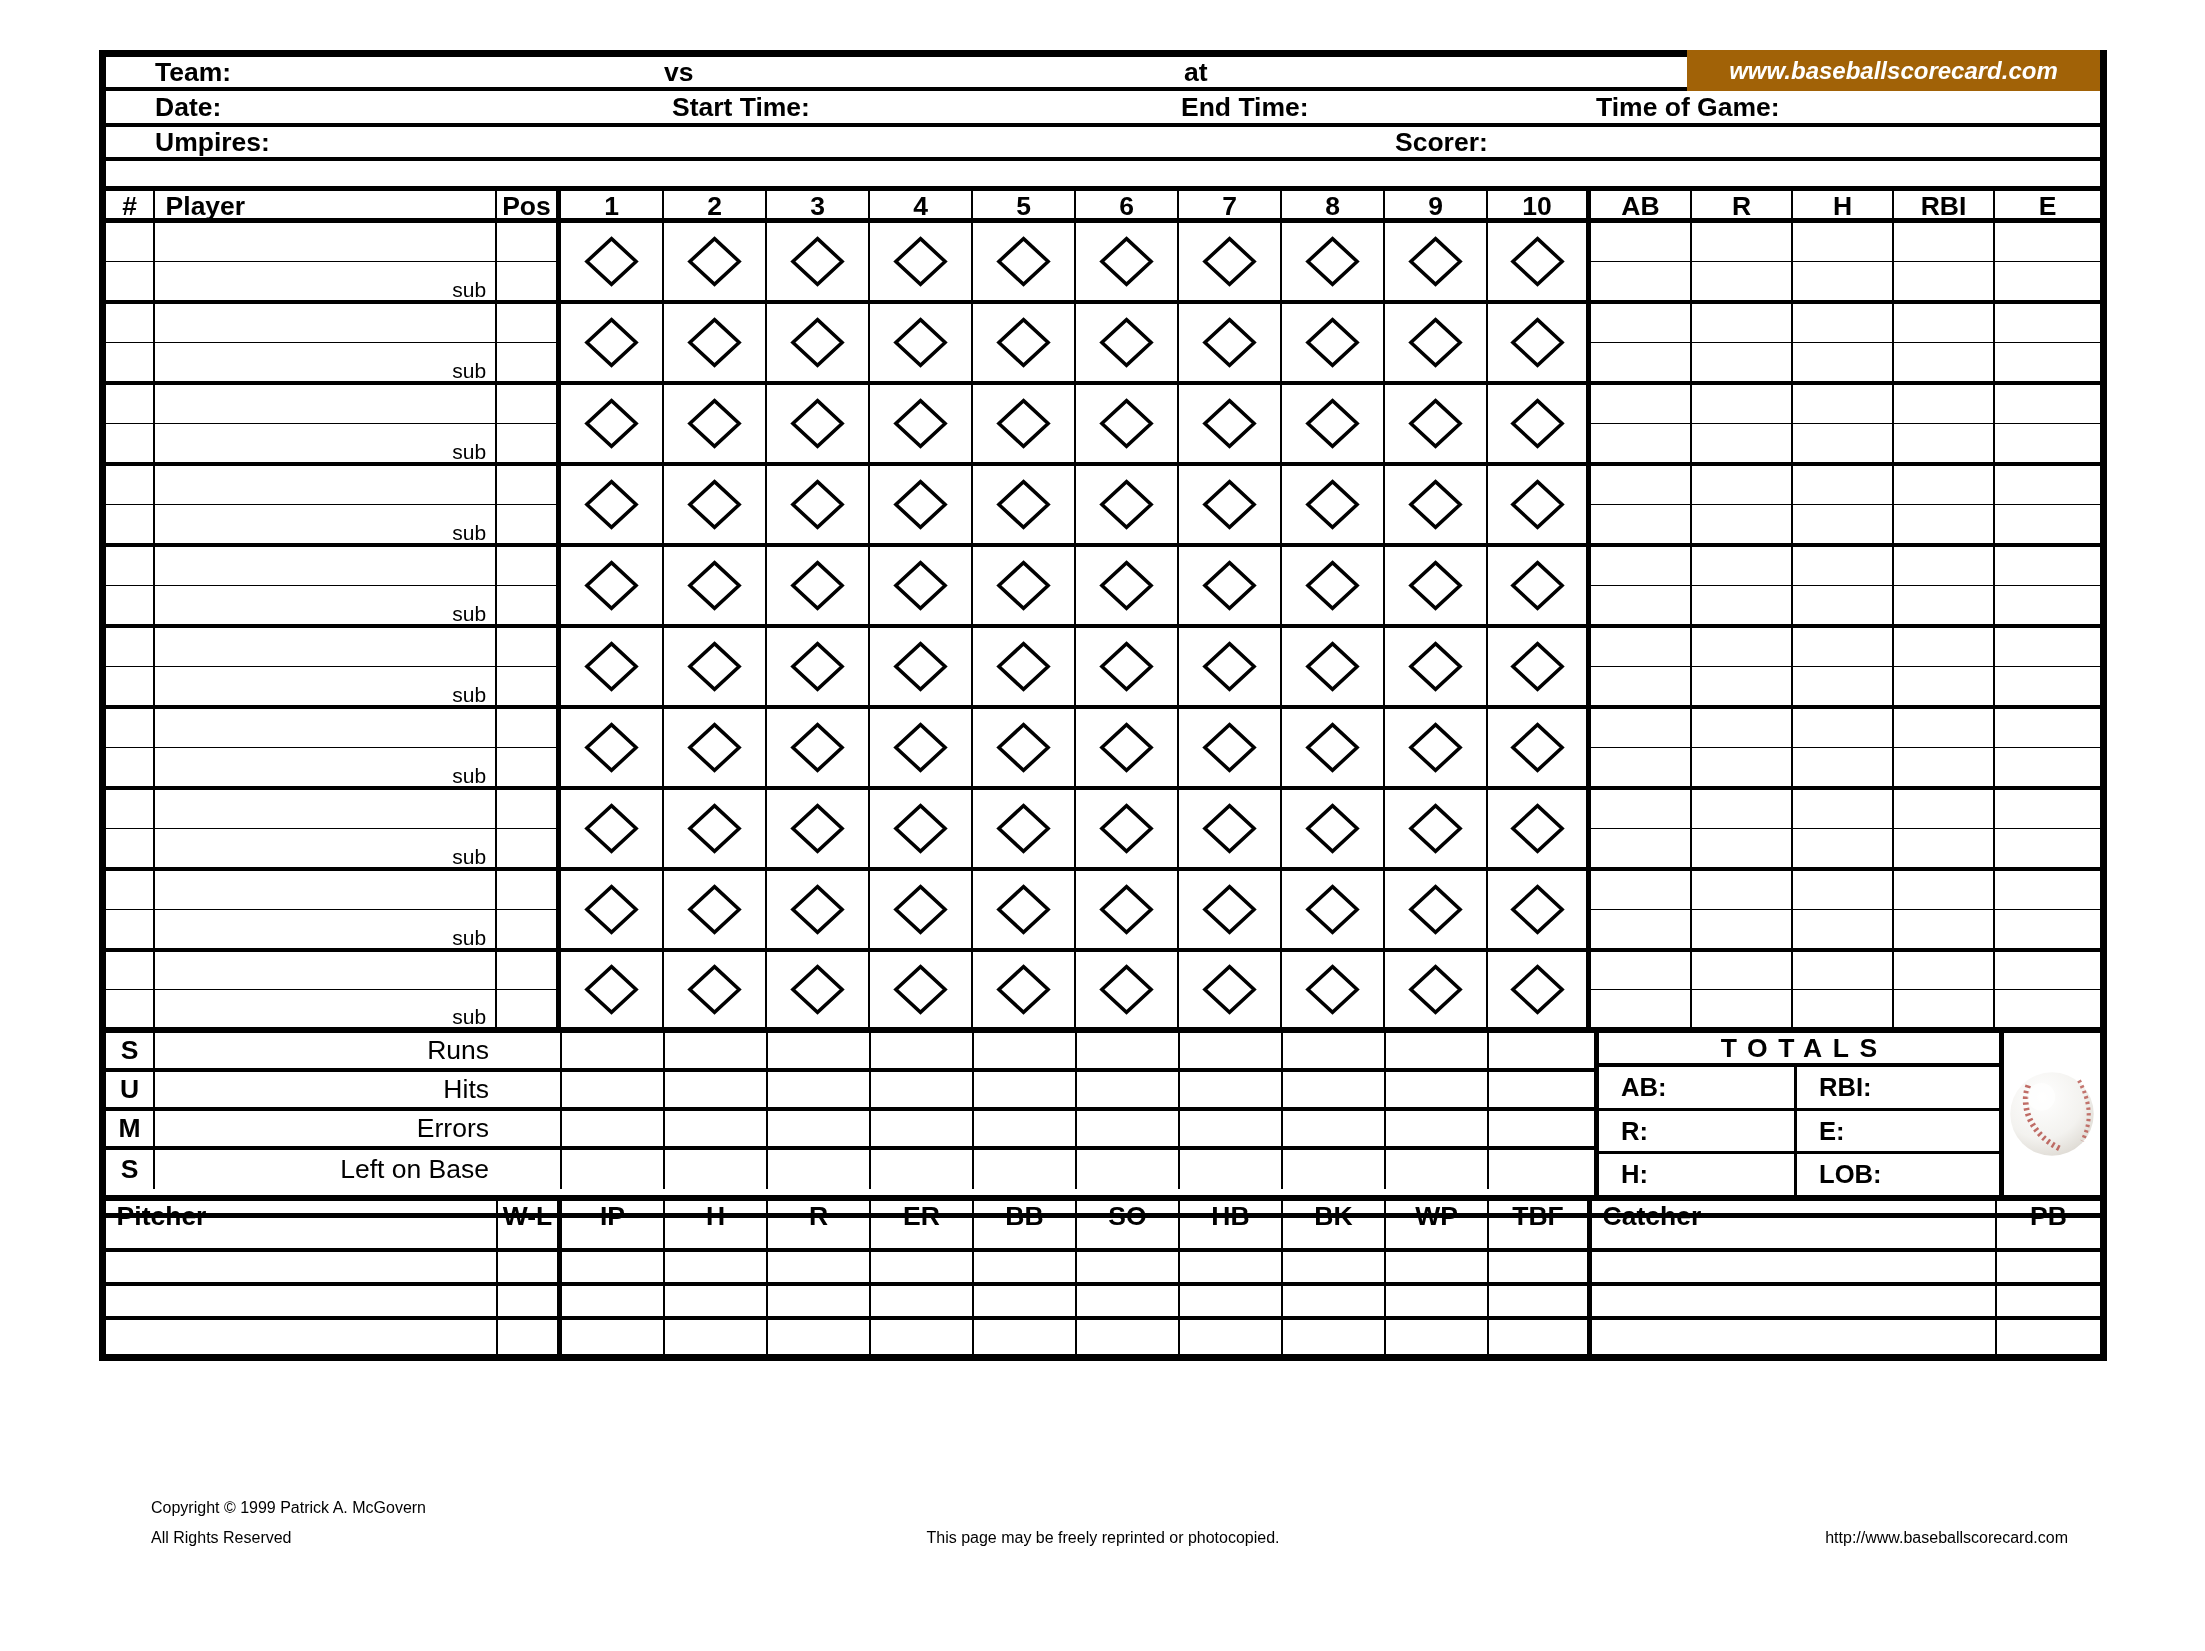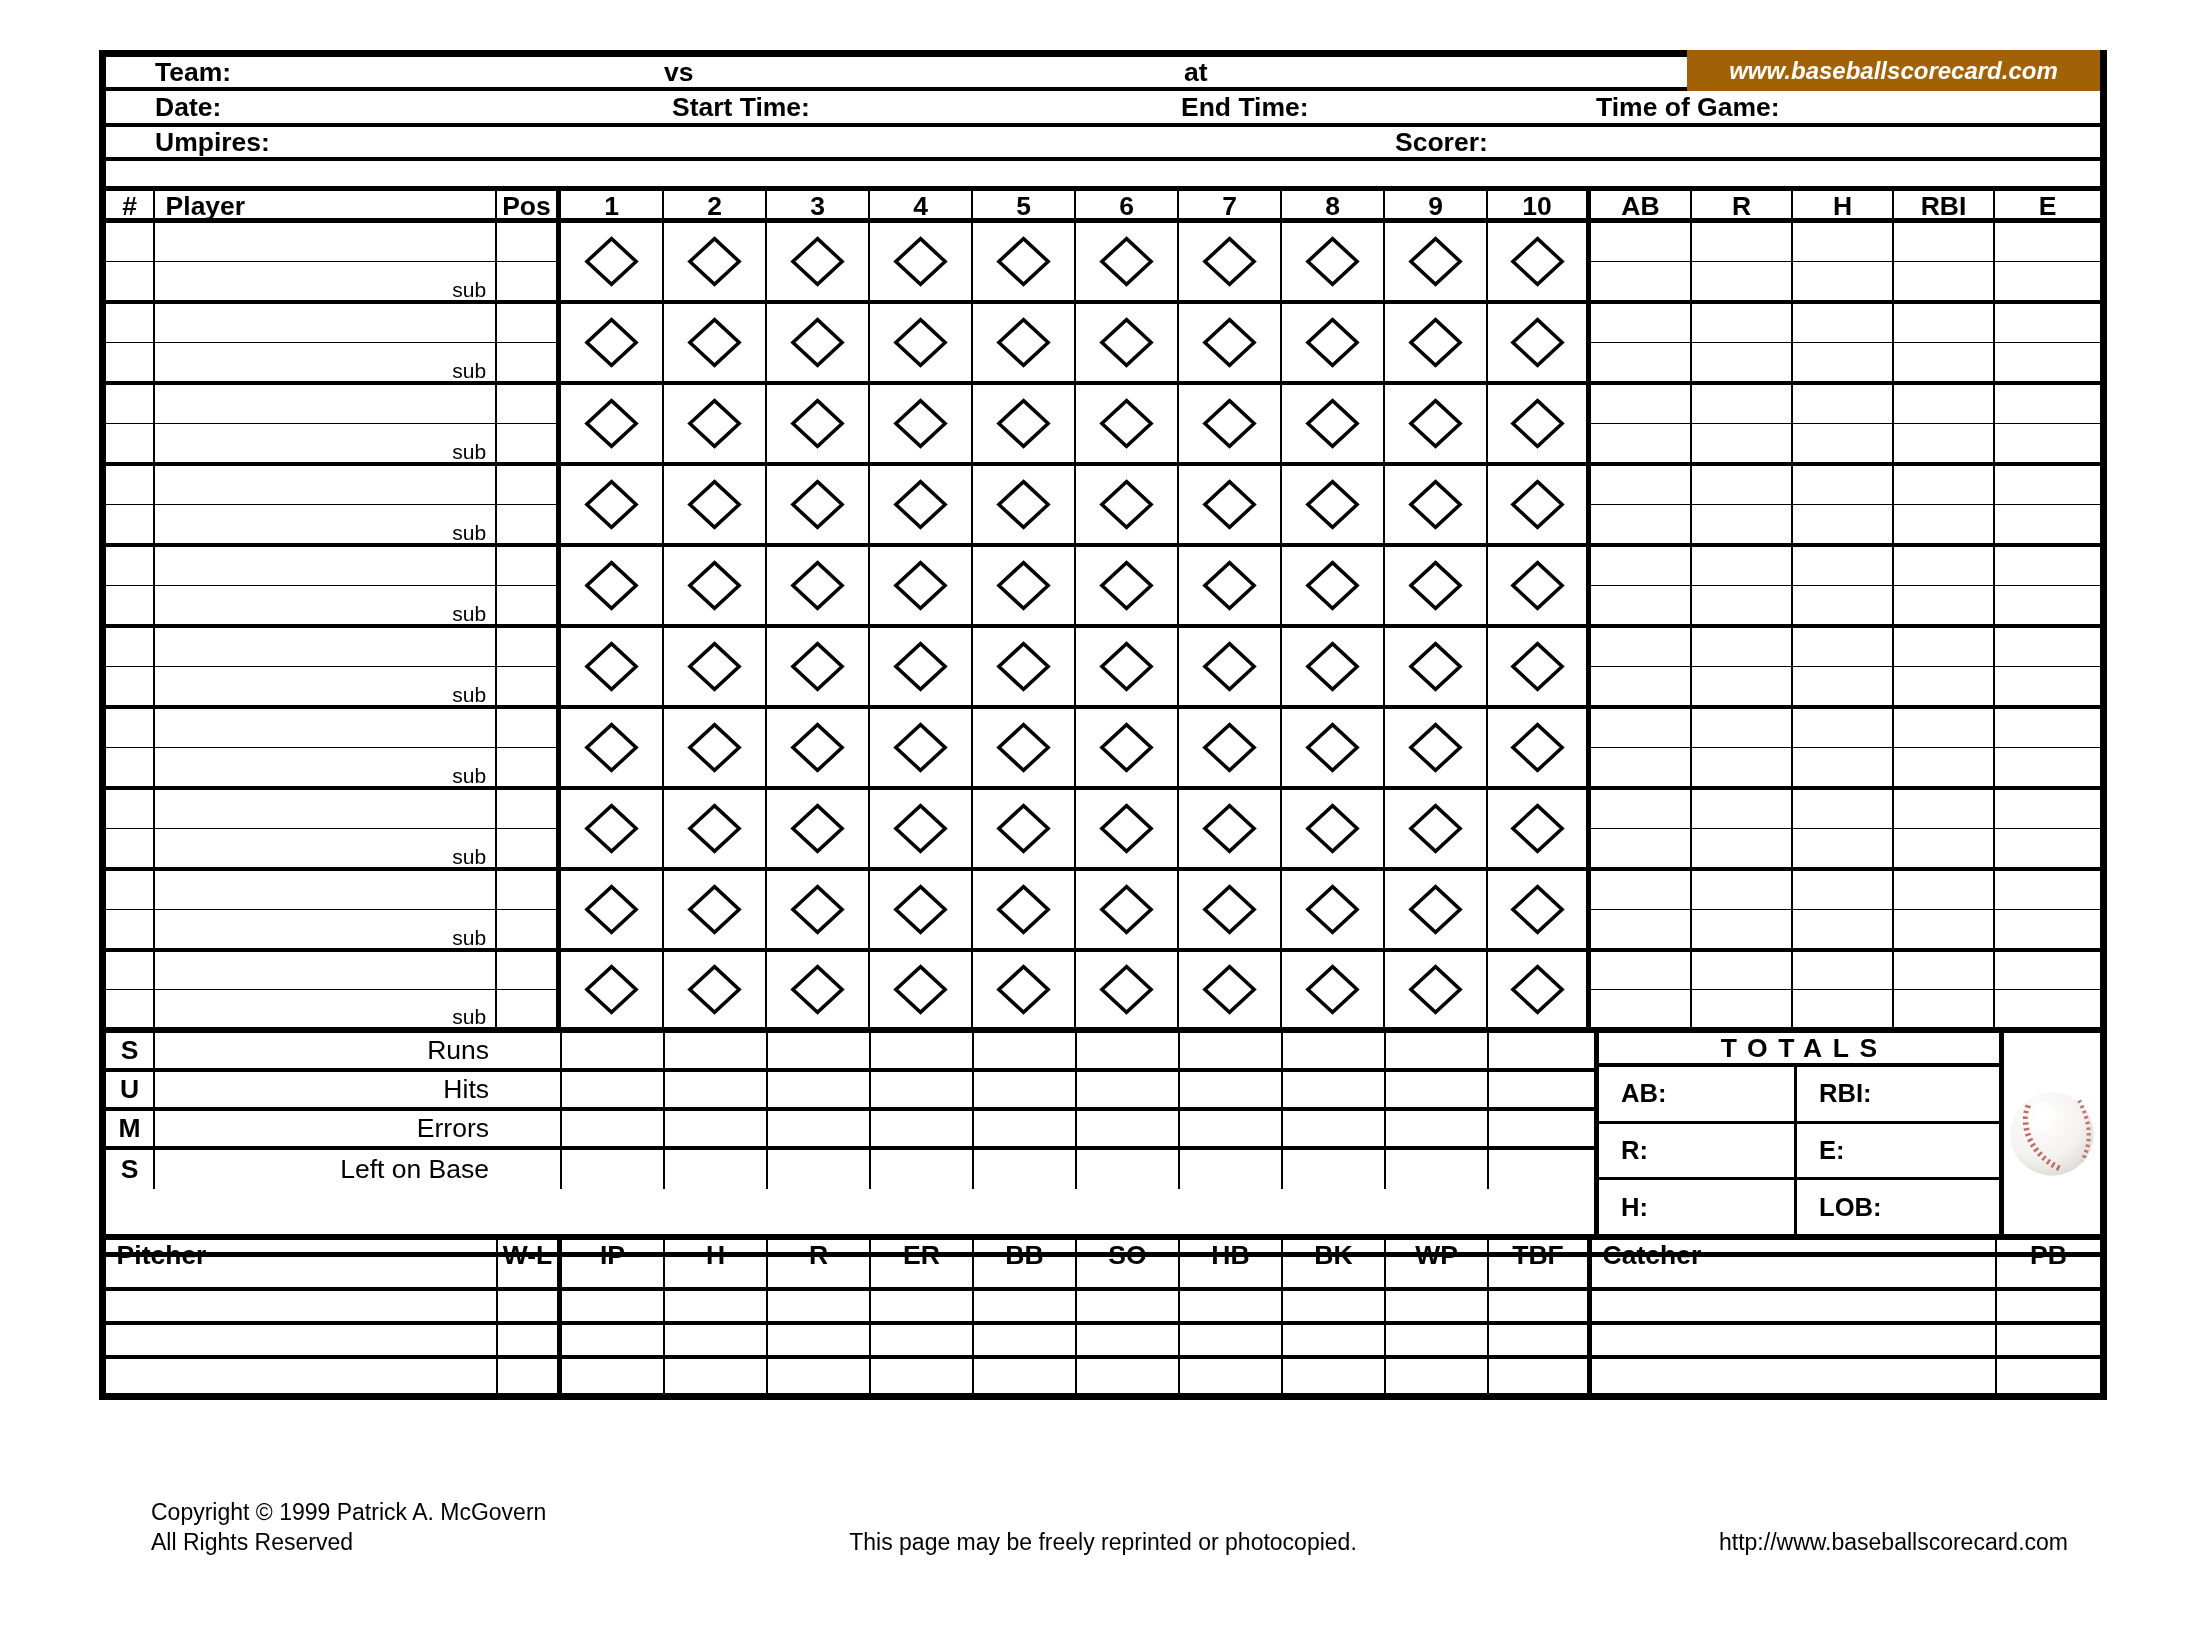--- a/index.html
+++ b/index.html
@@ -46,40 +46,40 @@
   .half{flex:1 1 0;min-height:0;}
   .half.top{border-bottom:1.8px solid #000;}
   .subhalf{display:flex;align-items:flex-end;justify-content:flex-end;padding-right:8.8px;}
   .sublbl{font-size:21px;line-height:1;}
   .dcell{display:flex;align-items:center;justify-content:center;}
   
   .sums-section{display:flex;border-bottom:6.2px solid #000;}
   .srow{height:39px;border-bottom:4.4px solid #000;}
   .srow.nob{border-bottom:none;}
   .sums-label{display:flex;align-items:center;justify-content:flex-end;padding-right:71px;font-size:26.5px;}
-  .totals-area{width:506px;height:201px;border-left:5.3px solid #000;box-sizing:border-box;display:flex;}
+  .totals-area{width:506px;height:162px;border-left:5.3px solid #000;box-sizing:border-box;display:flex;}
   .totals-box{width:405px;border-right:5.3px solid #000;box-sizing:border-box;display:flex;flex-direction:column;}
   .totals-title{
     height:34px;border-bottom:4.4px solid #000;box-sizing:border-box;
     display:flex;align-items:center;justify-content:center;
     font-weight:bold;font-size:26.5px;letter-spacing:10.6px;padding-left:10.6px;
   }
   .trow{display:flex;flex:1 1 0;border-bottom:3.5px solid #000;min-height:0;}
   .trow:last-child{border-bottom:none;}
   .tcell{box-sizing:border-box;display:flex;align-items:center;padding-left:22px;min-width:0;}
   .tcell.l{width:198px;border-right:3.5px solid #000;}
   .tcell.r{flex:1 1 0;}
   .tlbl{font-weight:bold;font-size:25.6px;}
   .ball-cell{flex:1 1 0;display:flex;align-items:center;justify-content:center;}
   
   .phead{height:17px;border-bottom:5.3px solid #000;}
   .pitch-row{height:34px;border-bottom:4.4px solid #000;}
   .pitch-row.nob{border-bottom:none;}
   
-  .footer-line{position:absolute;font-size:23px;white-space:nowrap;}
+  .footer-line{position:absolute;font-size:16px;white-space:nowrap;}
   .f1{left:151px;top:1499px;}
   .f2{left:151px;top:1529px;}
   .fc{left:0;right:0;text-align:center;top:1529px;}
   .fr{right:138px;top:1529px;}
 </style>
 </head>
 <body>
 
 <div class="card">
 

